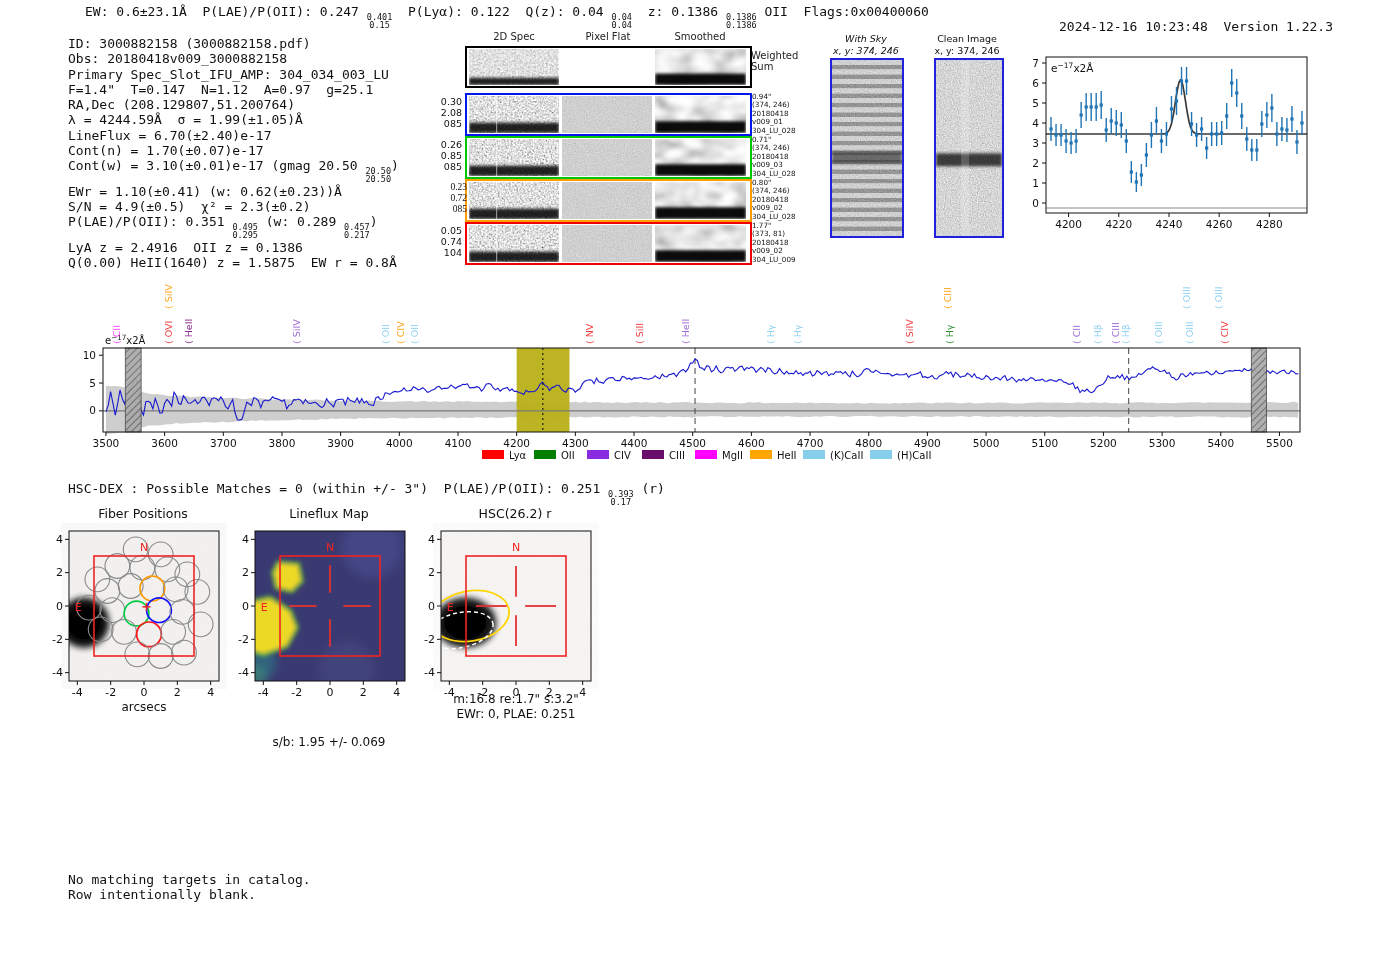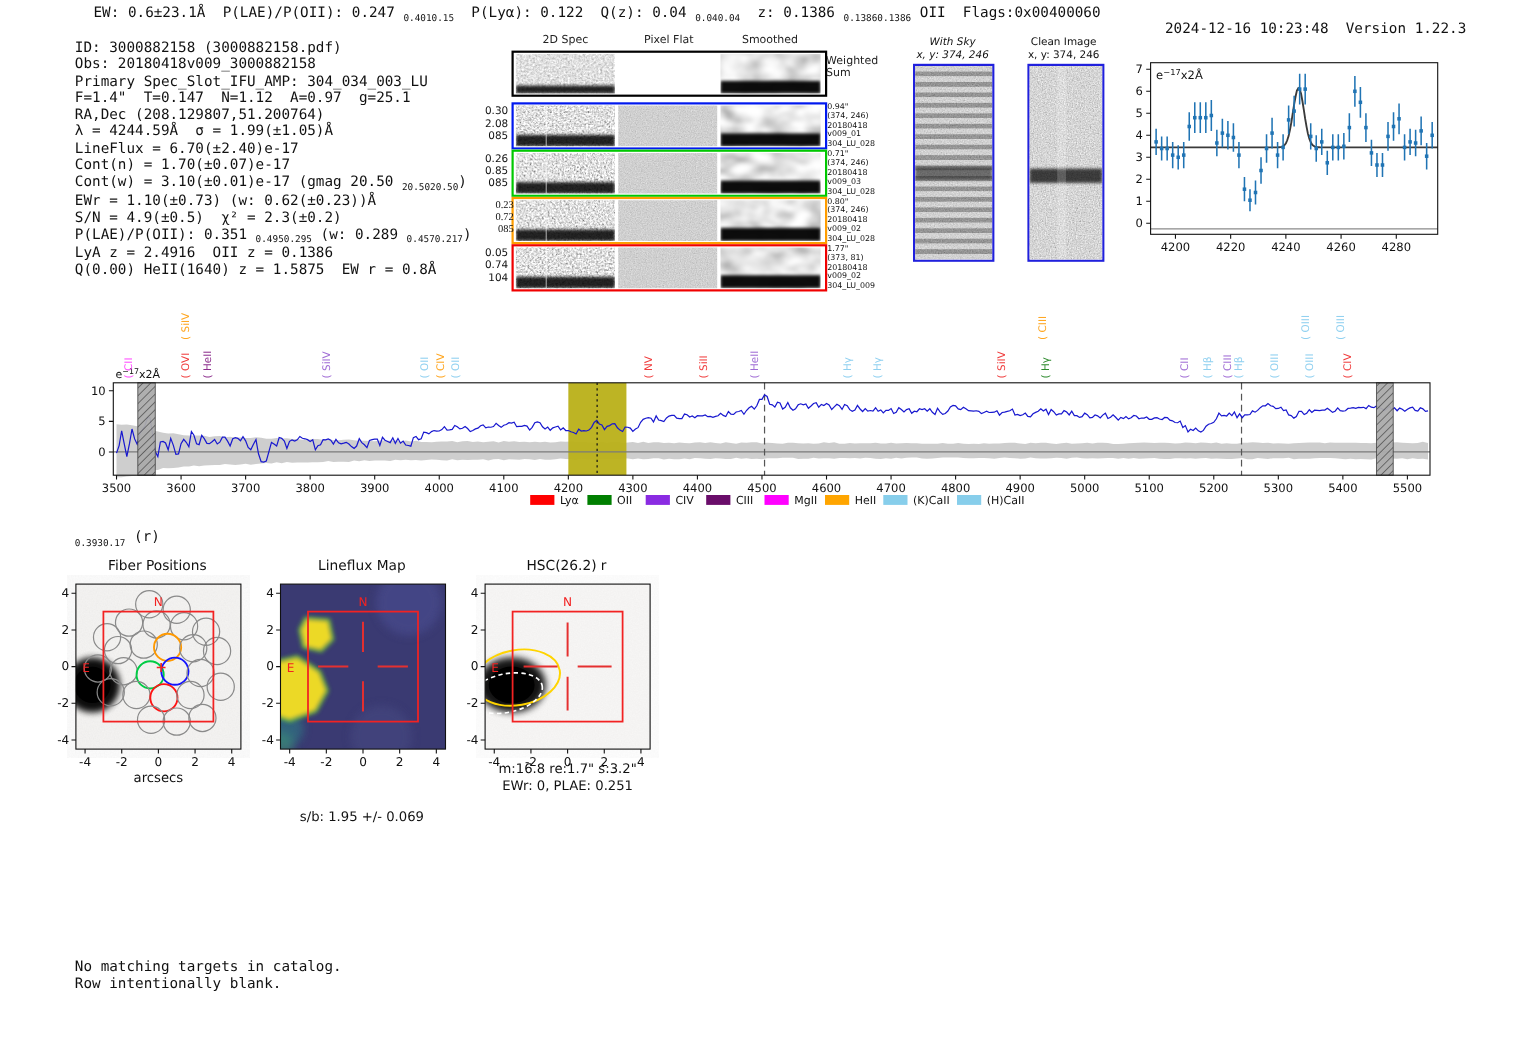--- a/index.html
+++ b/index.html
@@ -1,21 +1,21 @@
 <!DOCTYPE html>
 <html><head>
 <meta charset="utf-8">
 <style>
   html,body{margin:0;padding:0;}
   body{width:1400px;height:953px;background:#fff;position:relative;overflow:hidden;
        font-family:"DejaVu Sans",sans-serif;color:#111;}
   .abs{position:absolute;}
   .mono{font-family:"DejaVu Sans Mono",monospace;}
   .pre{white-space:pre;}
-  .frac{display:inline-flex;flex-direction:row;font-size:8.5px;line-height:8.5px;
+  .frac{display:inline-flex;flex-direction:column;font-size:8.5px;line-height:8.5px;
         vertical-align:-3.5px;text-align:center;}
   .infoline{white-space:pre;font-size:13px;line-height:15.3px;}
   .hdr{font-size:13px;}
   .colhdr{font-size:10px;color:#222;}
   .rowlbl{font-size:9.5px;line-height:11px;text-align:right;color:#111;}
   .rowrlbl{font-size:7.2px;line-height:8.4px;color:#111;}
   .strip-title{font-size:9.5px;text-align:center;line-height:11.5px;}
   .cut-title{font-size:12.5px;text-align:right;}
   .cut-cap{font-size:12px;text-align:center;white-space:pre;}
   svg text{font-family:"DejaVu Sans",sans-serif;}
@@ -32,21 +32,21 @@
 <div class="abs mono" style="left:68px;top:36px;" id="info-block">
     <div class="infoline"><span>ID: 3000882158 (3000882158.pdf)</span></div>
     <div class="infoline"><span>Obs: 20180418v009_3000882158</span></div>
     <div class="infoline"><span>Primary Spec_Slot_IFU_AMP: 304_034_003_LU</span></div>
     <div class="infoline"><span>F=1.4"  T=0.147  N=1.12  A=0.97  g=25.1</span></div>
     <div class="infoline"><span>RA,Dec (208.129807,51.200764)</span></div>
     <div class="infoline"><span>λ = 4244.59Å  σ = 1.99(±1.05)Å</span></div>
     <div class="infoline"><span>LineFlux = 6.70(±2.40)e-17</span></div>
     <div class="infoline"><span>Cont(n) = 1.70(±0.07)e-17</span></div>
     <div class="infoline"><span>Cont(w) = 3.10(±0.01)e-17 (gmag 20.50 </span><span class="frac"><span>20.50</span><span>20.50</span></span><span>)</span></div>
-    <div class="infoline"><span>EWr = 1.10(±0.73) (w: 0.62(±0.23))Å</span></div>
+    <div class="infoline"><span>EWr = 1.10(±0.41) (w: 0.62(±0.23))Å</span></div>
     <div class="infoline"><span>S/N = 4.9(±0.5)  χ² = 2.3(±0.2)</span></div>
     <div class="infoline"><span>P(LAE)/P(OII): 0.351 </span><span class="frac"><span>0.495</span><span>0.295</span></span><span> (w: 0.289 </span><span class="frac"><span>0.457</span><span>0.217</span></span><span>)</span></div>
     <div class="infoline"><span>LyA z = 2.4916  OII z = 0.1386</span></div>
     <div class="infoline"><span>Q(0.00) HeII(1640) z = 1.5875  EW r = 0.8Å</span></div>
   </div>
 
 <div class="abs colhdr" style="left:514px;top:31px;transform:translateX(-50%);">2D Spec</div>
 <div class="abs colhdr" style="left:608px;top:31px;transform:translateX(-50%);">Pixel Flat</div>
 <div class="abs colhdr" style="left:700px;top:31px;transform:translateX(-50%);">Smoothed</div>
 
@@ -712,21 +712,21 @@
       <text x="662" y="196.5" font-size="10" text-anchor="start" fill="#111">MgII</text>
       <rect x="690" y="188" width="22" height="9" fill="#ffa500"></rect>
       <text x="717" y="196.5" font-size="10" text-anchor="start" fill="#111">HeII</text>
       <rect x="743" y="188" width="22" height="9" fill="#87ceeb"></rect>
       <text x="770" y="196.5" font-size="10" text-anchor="start" fill="#111">(K)CaII</text>
       <rect x="810" y="188" width="22" height="9" fill="#87ceeb"></rect>
       <text x="837" y="196.5" font-size="10" text-anchor="start" fill="#111">(H)CaII</text>
     </g>
   </svg>
 
-<div class="abs mono pre" style="left:68px;top:481px;font-size:13px;" id="hscdex-line"><span class="frac"><span>0.393</span><span>0.17</span></span><span> (r)</span></div>
+<div class="abs mono pre" style="left:68px;top:481px;font-size:13px;" id="hscdex-line"><span>HSC-DEX : Possible Matches = 0 (within +/- 3")  P(LAE)/P(OII): 0.251 </span><span class="frac"><span>0.393</span><span>0.17</span></span><span> (r)</span></div>
 
 <div class="abs cut-title" style="left:143px;top:506px;transform:translateX(-50%);">Fiber Positions</div>
 <div class="abs cut-title" style="left:329px;top:506px;transform:translateX(-50%);">Lineflux Map</div>
 <div class="abs cut-title" style="left:515px;top:506px;transform:translateX(-50%);">HSC(26.2) r</div>
 
 <svg id="fiberplot" class="abs" style="left:30px;top:520px;" width="205" height="200">
     <defs>
       <filter id="nf33" x="-5%" y="-5%" width="110%" height="110%">
         <feTurbulence type="fractalNoise" baseFrequency="0.8" numOctaves="3" seed="5" stitchTiles="stitch"></feTurbulence>
         <feColorMatrix type="matrix" values="0.33 0.33 0.33 0 0 0.33 0.33 0.33 0 0 0.33 0.33 0.33 0 0 0 0 0 0 1"></feColorMatrix>

